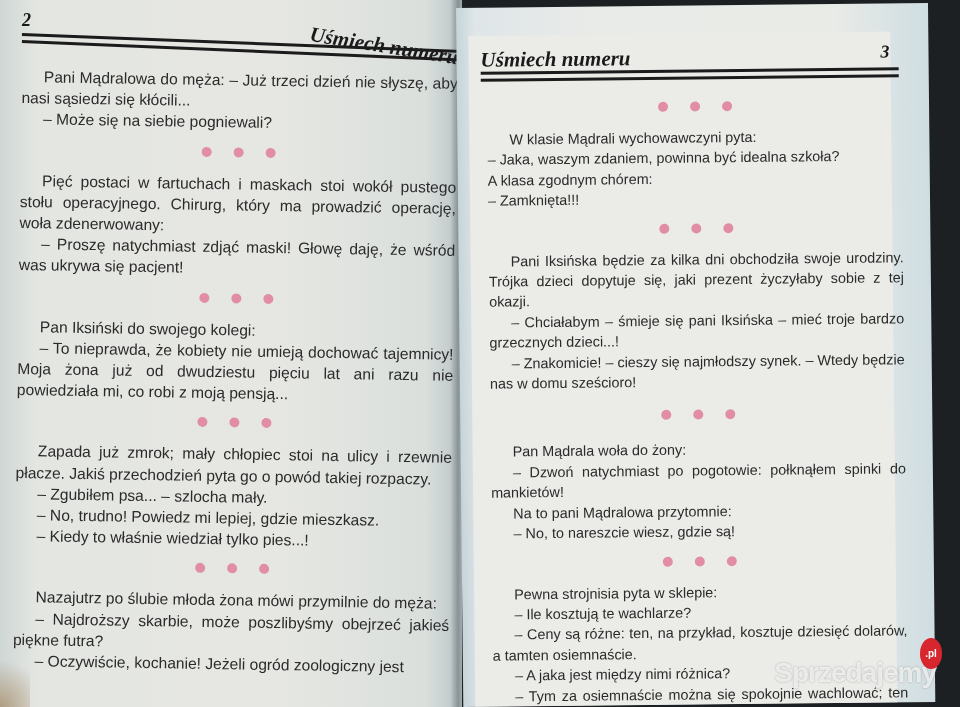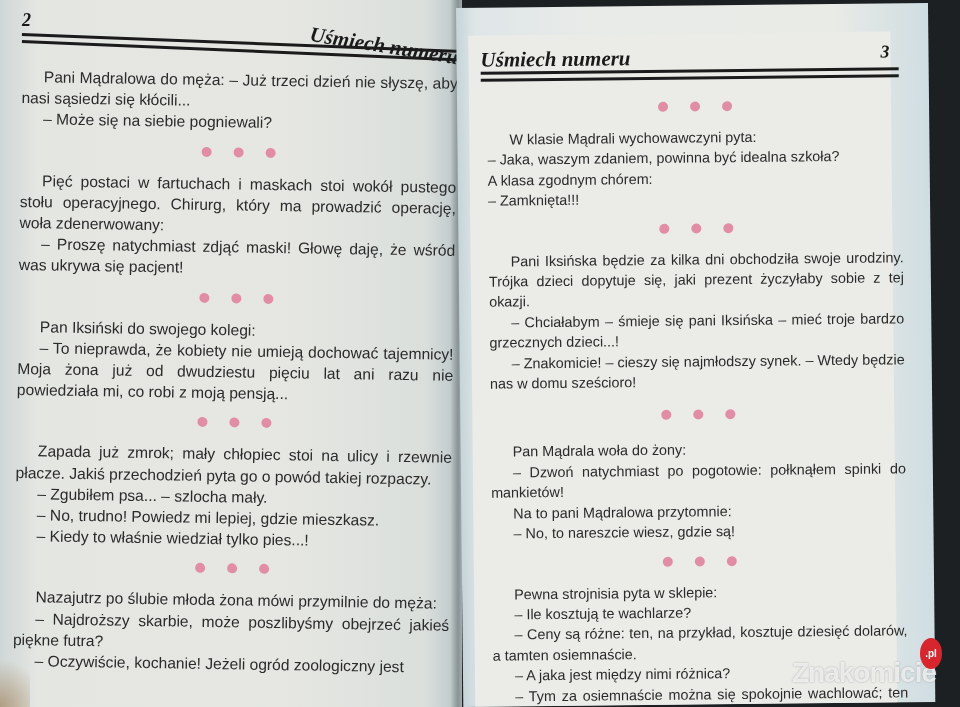--- a/index.html
+++ b/index.html
@@ -179,14 +179,14 @@
       <p class="ind">Pewna strojnisia pyta w sklepie:</p>
       <p class="dl">– Ile kosztują te wachlarze?</p>
       <p class="dl">– Ceny są różne: ten, na przykład, kosztuje dziesięć dolarów, a tamten osiemnaście.</p>
       <p class="dl">– A jaka jest między nimi różnica?</p>
       <p class="dl">– Tym za osiemnaście można się spokojnie wachlować; ten za dziesięć natomiast należy spokojnie trzymać przed sobą i tylko ruszać głową.</p>
     </div>
 
   </div>
 </div>
 
-<div class="watermark">Znakomicie</div>
+<div class="watermark">Sprzedajemy</div>
 <div class="wm-badge">.pl</div>
 
 </body></html>

